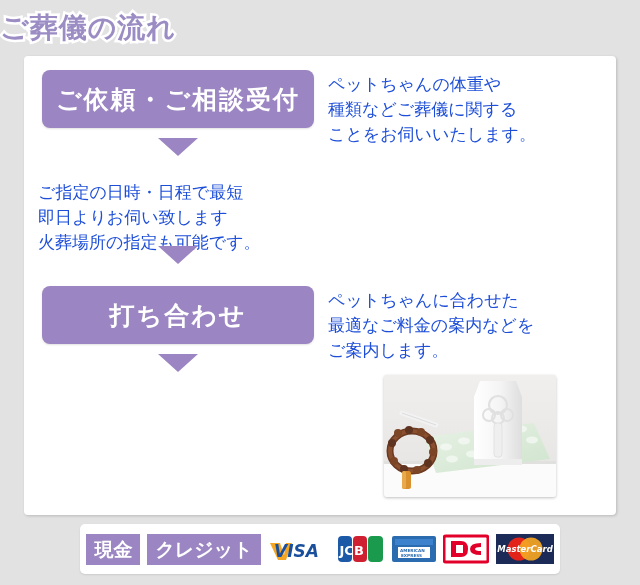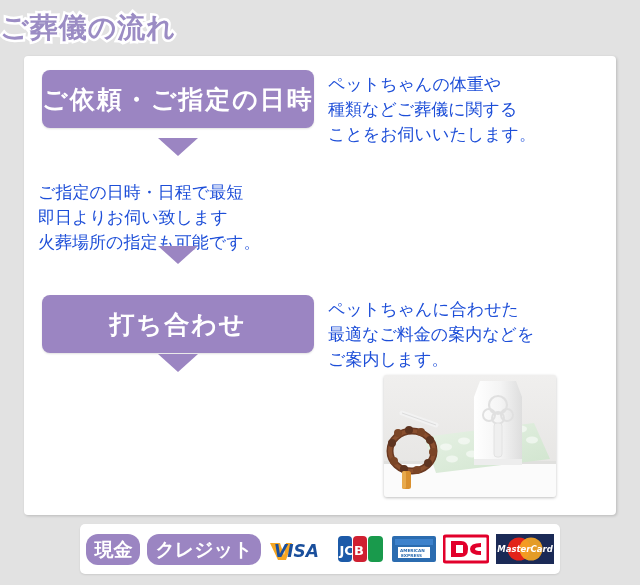--- a/index.html
+++ b/index.html
@@ -53,21 +53,21 @@
   }
   .row {
     position: absolute;
     left: 0;
     width: 592px;
     display: flex;
     align-items: flex-start;
   }
   .row-0 { top: 14px; }
   .row-1 { top: 122px; }
-  .row-2 { top: 239px; }
+  .row-2 { top: 230px; }
   .row-3 { top: 338px; }
 
   .step-box {
     width: 272px;
     min-height: 58px;
     margin-left: 18px;
     background: #9b85c2;
     border-radius: 8px;
     color: #ffffff;
     font-size: 25px;
@@ -132,21 +132,21 @@
     justify-content: center;
     gap: 7px;
     box-shadow: 0 1px 2px rgba(0,0,0,0.10);
     box-sizing: border-box;
   }
   .pay-chip {
     background: #9b85c2;
     color: #ffffff;
     font-size: 19px;
     font-weight: bold;
-    border-radius: 12px;
+    border-radius: 0;
     padding: 4px 8px 5px 8px;
     line-height: 22px;
     white-space: nowrap;
   }
   .card-logo {
     display: flex;
     align-items: flex-end;
     justify-content: center;
     flex: 0 0 auto;
   }
@@ -154,21 +154,21 @@
 </style>
 </head>
 <body>
 
 <div class="page-title">ご葬儀の流れ</div>
 
 <div class="panel">
   <div class="flow">
 
     <div class="row row-0">
-      <div class="step-box">ご依頼・ご指定の日時</div>
+      <div class="step-box">ご依頼・ご相談受付</div>
       <div class="step-desc">ペットちゃんの体重や
 種類などご葬儀に関する
 ことをお伺いいたします。</div>
     </div>
     <div class="arrow arrow-0"></div>
 
     <div class="row row-1">
       <div class="step-desc">ご指定の日時・日程で最短
 即日よりお伺い致します
 火葬場所の指定も可能です。</div>

